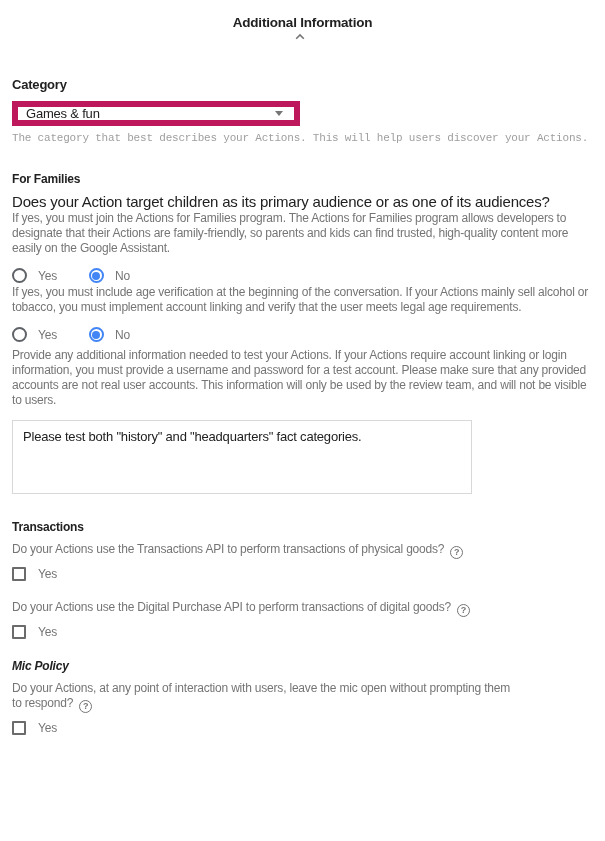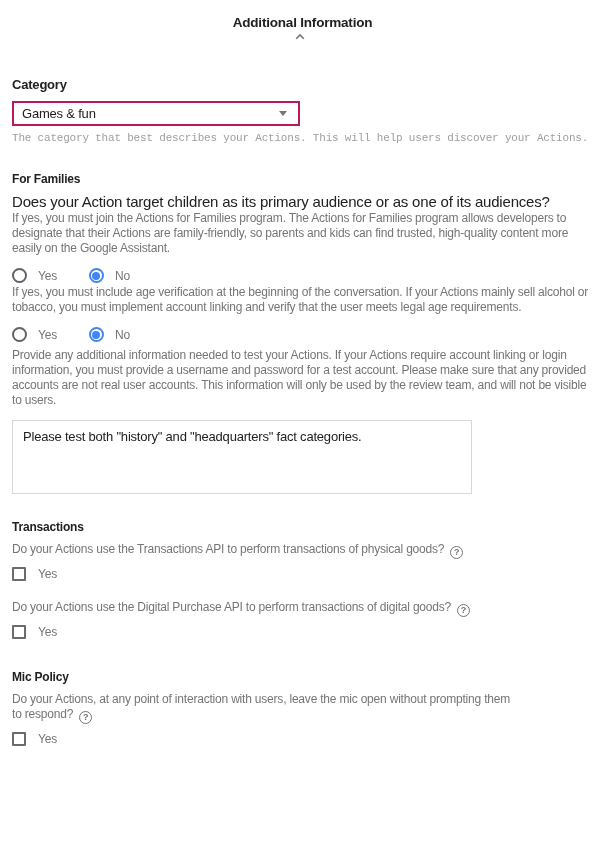--- a/index.html
+++ b/index.html
@@ -25,26 +25,26 @@
     display: flex; align-items: center; margin-right: 6px;
   }
 
   
   .field-label { font-size: 13px; font-weight: bold; margin-top: 30px; }
   .section-heading { font-size: 12px; font-weight: bold; }
   .mt-ff { margin-top: 27px; }
   .mt-alc { margin-top: 27px; }
   .mt-test { margin-top: 28px; }
   .mt-trans { margin-top: 26px; }
-  .mt-mic { margin-top: 31px; }
+  .mt-mic { margin-top: 20px; font-style: italic; }
 
   
   .select-box {
     margin-top: 9px; width: 288px; height: 25px;
-    border: 2px solid #be185d; background: #fff;
+    border: 6px solid #be185d; background: #fff;
     display: flex; align-items: center; justify-content: space-between;
     padding: 0 11px 0 8px; cursor: pointer;
   }
   .select-value { font-size: 13px; color: #212121; }
   .select-arrow {
     width: 0; height: 0;
     border-left: 4.5px solid transparent; border-right: 4.5px solid transparent;
     border-top: 5px solid #757575;
   }
   .helper-sm { font-size: 11px; color: #9e9e9e; margin-top: 6px; line-height: 13px; font-family: Liberation Mono, monospace; }

